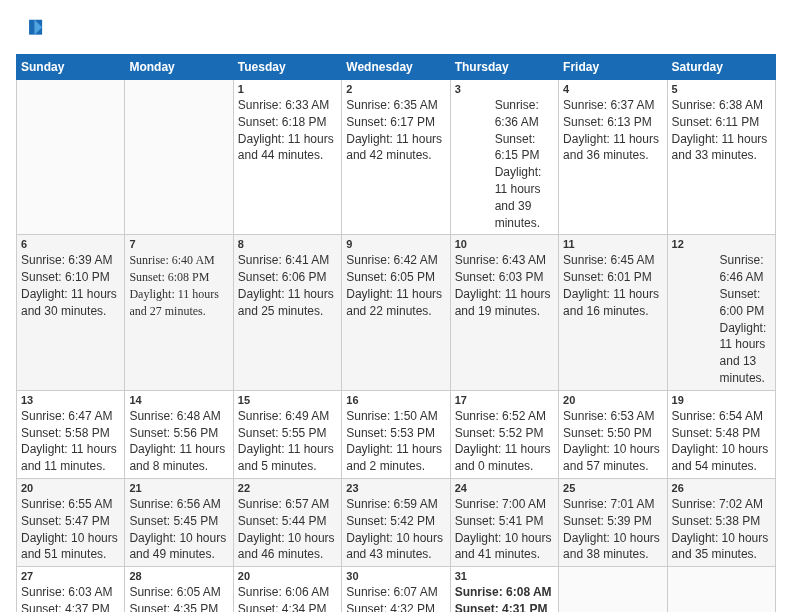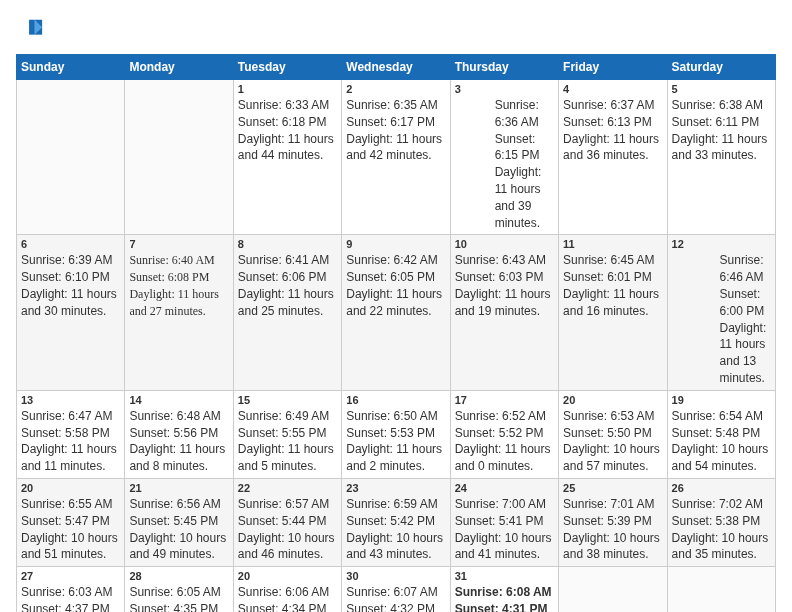--- a/index.html
+++ b/index.html
@@ -229,21 +229,21 @@
 Daylight: 11 hours and 8 minutes.</div>
           </td>
           <td>
             <span class="day-number">15</span>
             <div class="day-info" style="white-space: pre-line;">Sunrise: 6:49 AM
 Sunset: 5:55 PM
 Daylight: 11 hours and 5 minutes.</div>
           </td>
           <td>
             <span class="day-number">16</span>
-            <div class="day-info" style="white-space: pre-line;">Sunrise: 6:50 AM
+            <div class="day-info" style="white-space: pre-line;">Sunrise: 1:50 AM
 Sunset: 5:53 PM
 Daylight: 11 hours and 2 minutes.</div>
           </td>
           <td>
             <span class="day-number">17</span>
             <div class="day-info" style="white-space: pre-line;">Sunrise: 6:52 AM
 Sunset: 5:52 PM
 Daylight: 11 hours and 0 minutes.</div>
           </td>
           <td>

